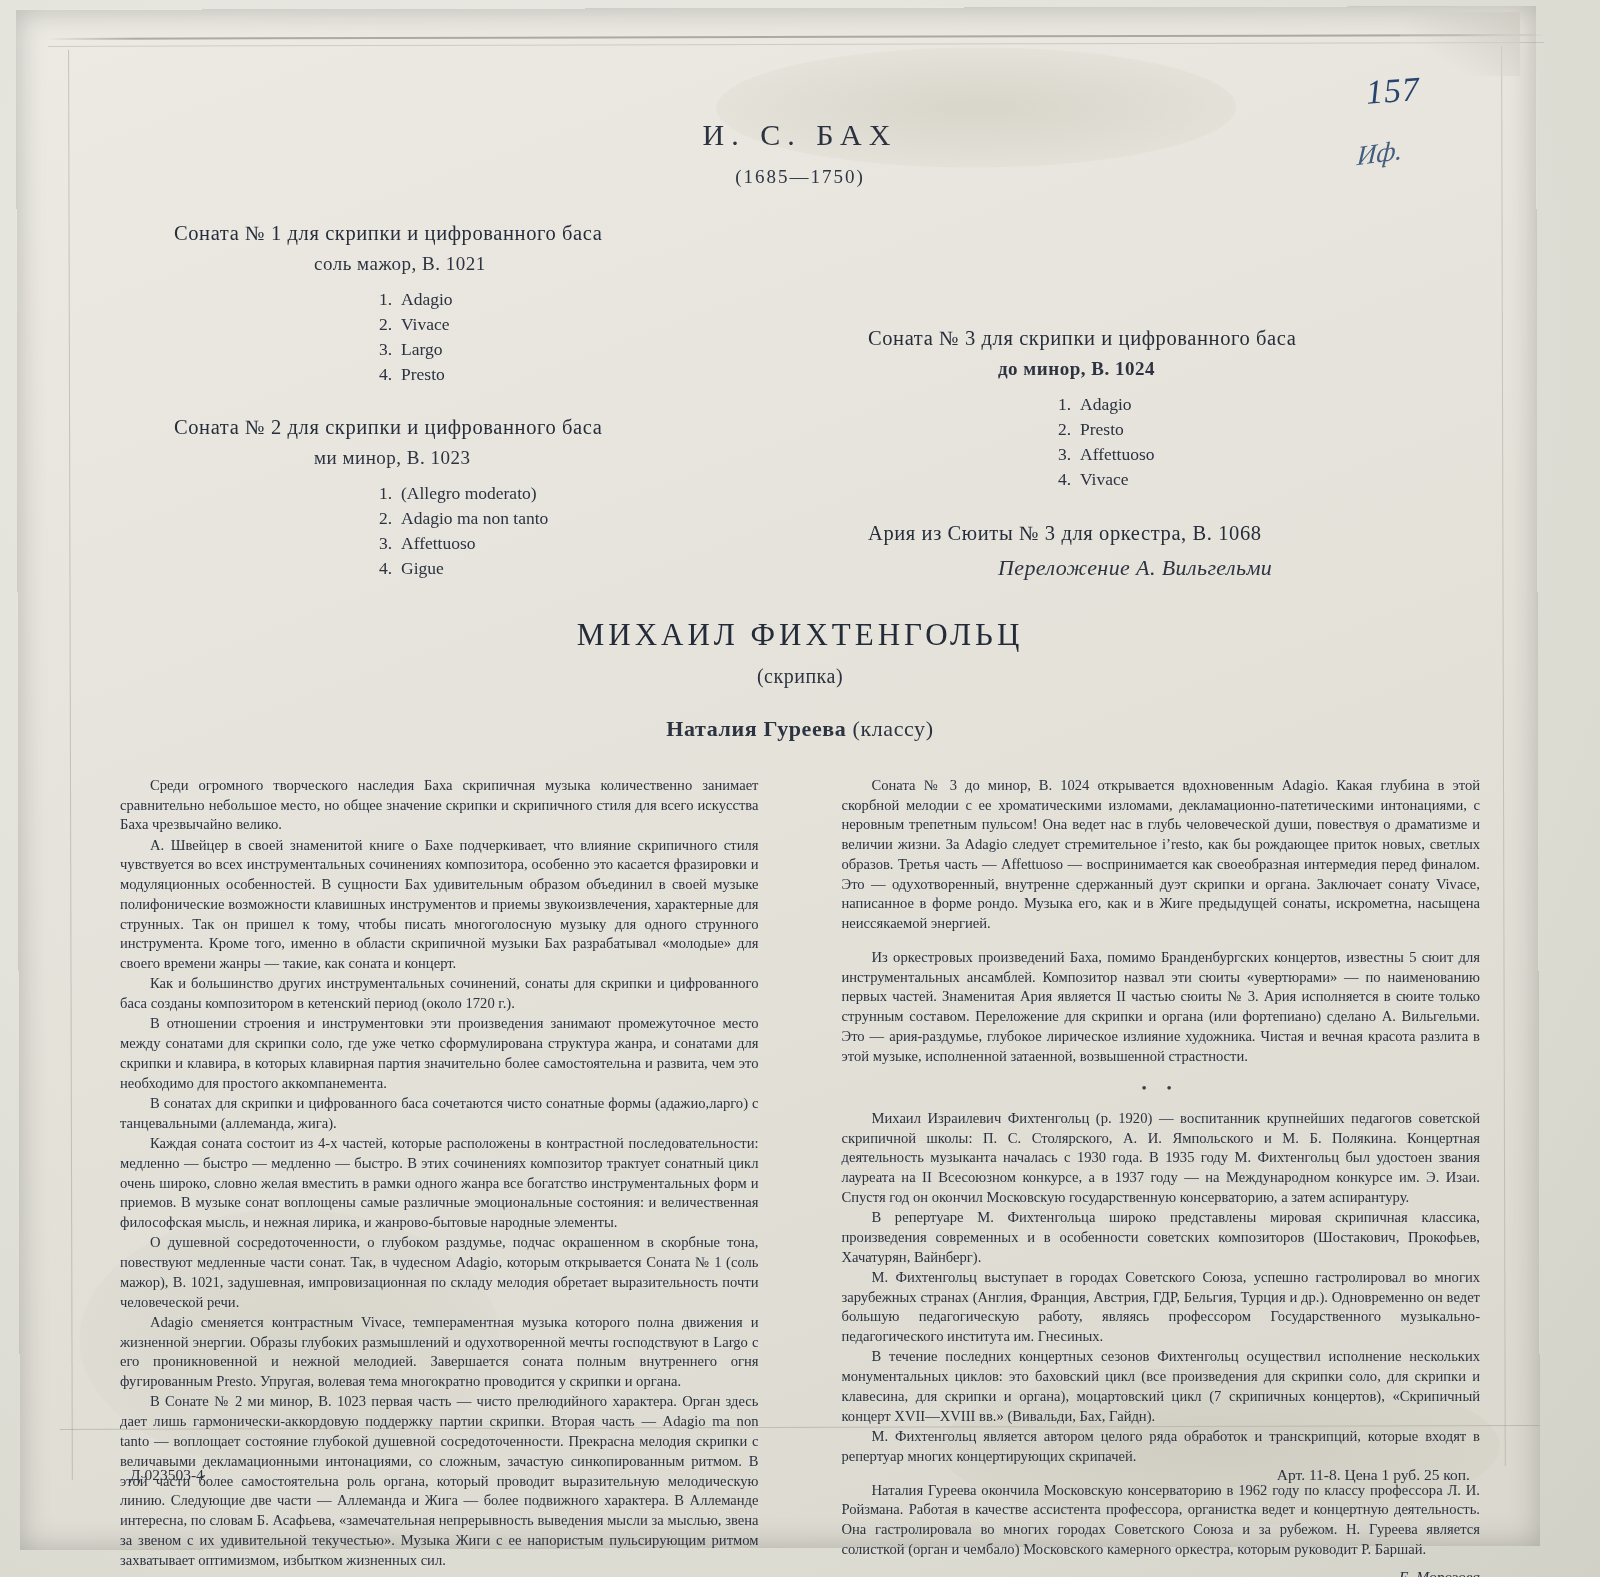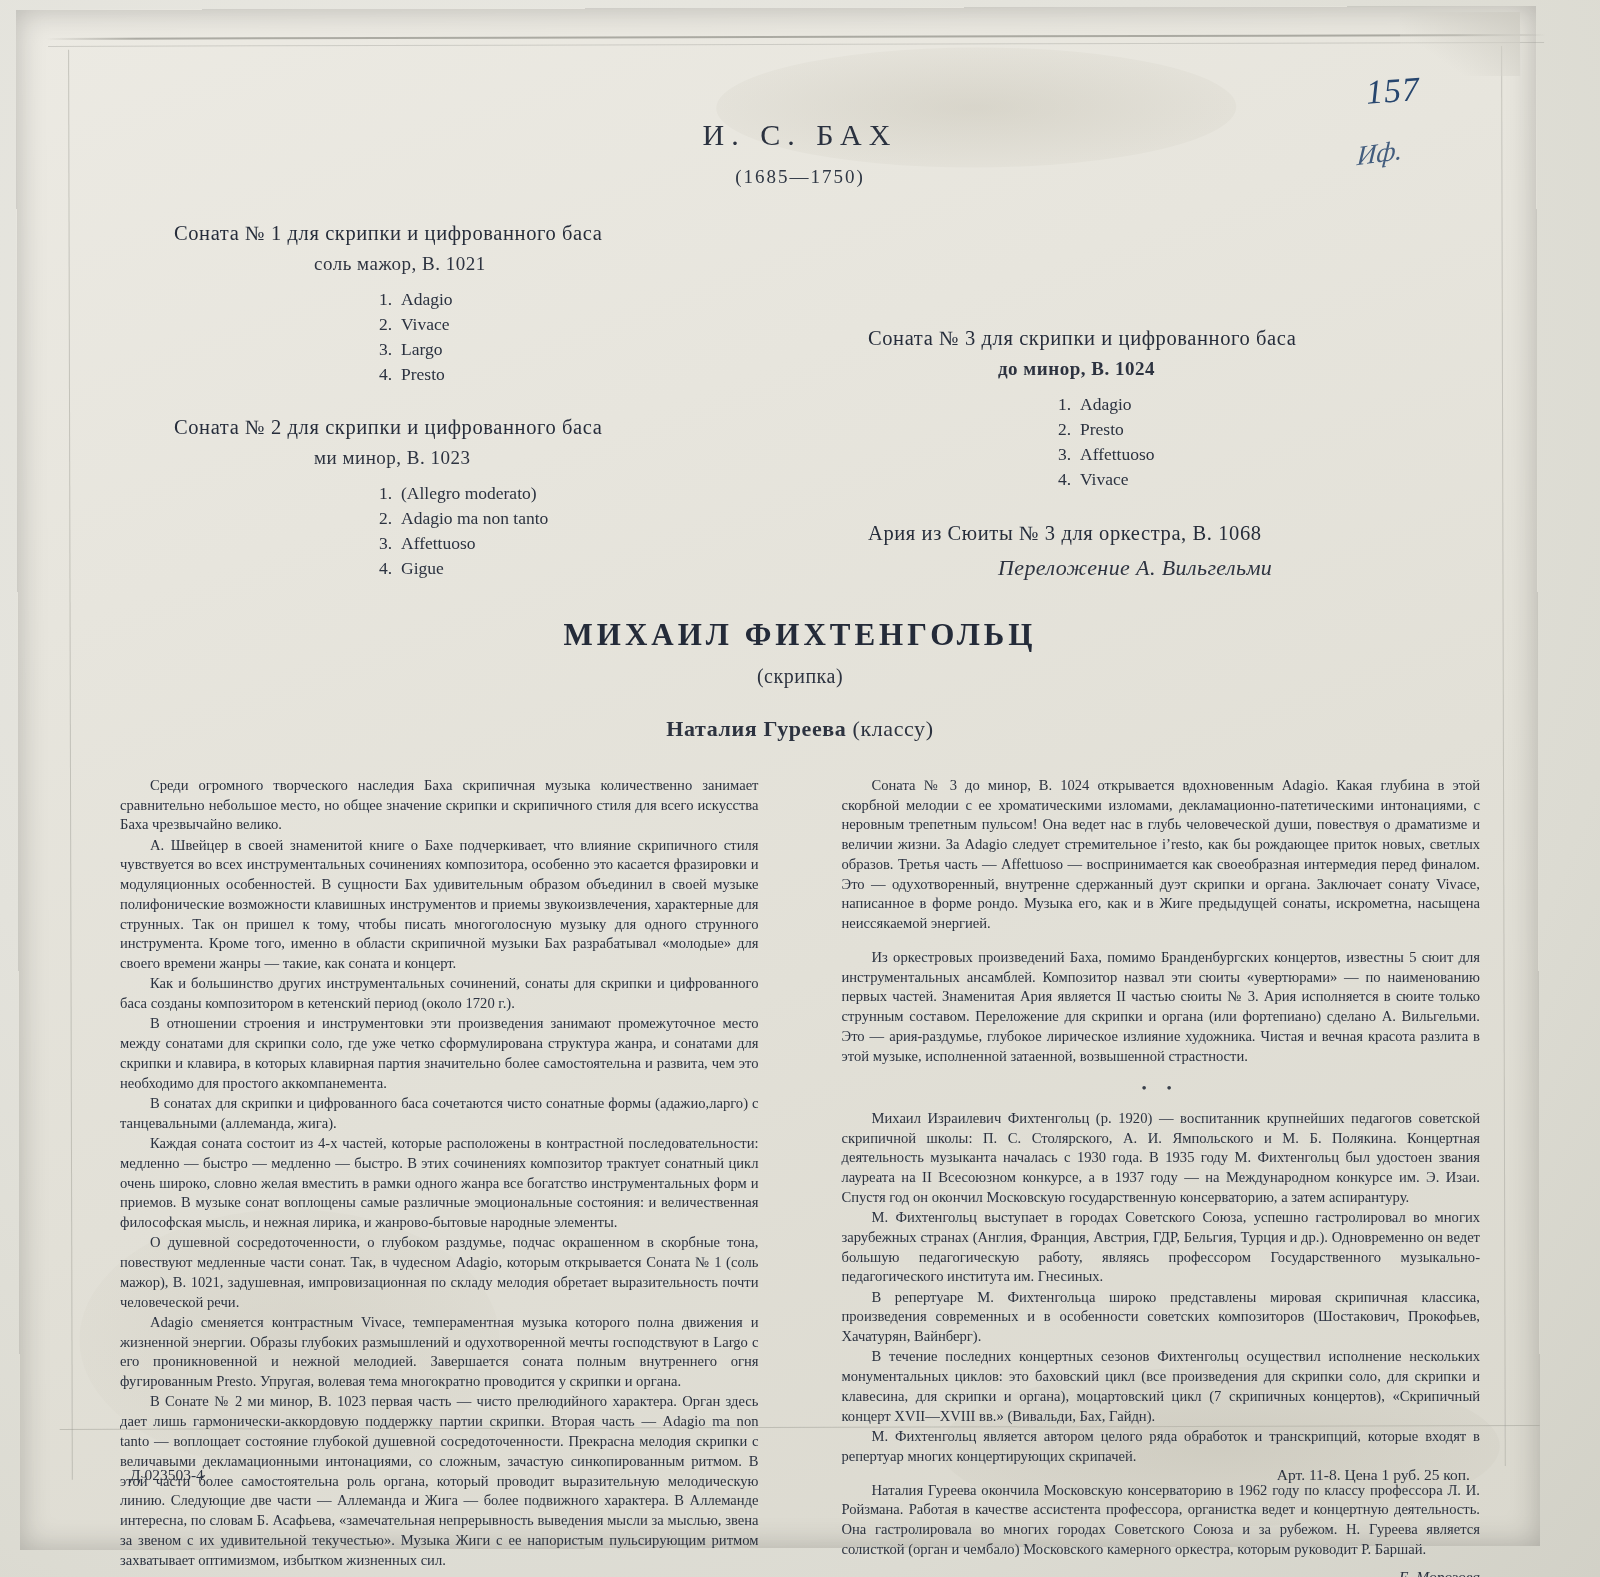--- a/index.html
+++ b/index.html
@@ -156,21 +156,21 @@
     font-size: 22px;
     margin-top: 10px;
     padding-left: 130px;
     letter-spacing: 0.4px;
     font-style: italic;
   }
 
   .performer {
     text-align: center;
     font-size: 31px;
-    font-weight: bold;
+    font-weight: normal;
     letter-spacing: 4px;
     margin-top: 6px;
     color: #242b39;
   }
   .performer-instr {
     text-align: center;
     font-size: 20px;
     margin-top: 12px;
     letter-spacing: 0.5px;
   }
@@ -317,22 +317,22 @@
         <p>О душевной сосредоточенности, о глубоком раздумье, подчас окрашенном в скорбные тона, повествуют медленные части сонат. Так, в чудесном Adagio, которым открывается Соната № 1 (соль мажор), В. 1021, задушевная, импровизационная по складу мелодия обретает выразительность почти человеческой речи.</p>
         <p>Adagio сменяется контрастным Vivace, темпераментная музыка которого полна движения и жизненной энергии. Образы глубоких размышлений и одухотворенной мечты господствуют в Largo с его проникновенной и нежной мелодией. Завершается соната полным внутреннего огня фугированным Presto. Упругая, волевая тема многократно проводится у скрипки и органа.</p>
         <p>В Сонате № 2 ми минор, В. 1023 первая часть — чисто прелюдийного характера. Орган здесь дает лишь гармонически-аккордовую поддержку партии скрипки. Вторая часть — Adagio ma non tanto — воплощает состояние глубокой душевной сосредоточенности. Прекрасна мелодия скрипки с величавыми декламационными интонациями, со сложным, зачастую синкопированным ритмом. В этой части более самостоятельна роль органа, который проводит выразительную мелодическую линию. Следующие две части — Аллеманда и Жига — более подвижного характера. В Аллеманде интересна, по словам Б. Асафьева, «замечательная непрерывность выведения мысли за мыслью, звена за звеном с их удивительной текучестью». Музыка Жиги с ее напористым пульсирующим ритмом захватывает оптимизмом, избытком жизненных сил.</p>
       </div>
 
       <div class="body-col">
         <p>Соната № 3 до минор, В. 1024 открывается вдохновенным Adagio. Какая глубина в этой скорбной мелодии с ее хроматическими изломами, декламационно-патетическими интонациями, с неровным трепетным пульсом! Она ведет нас в глубь человеческой души, повествуя о драматизме и величии жизни. За Adagio следует стремительное i’resto, как бы рождающее приток новых, светлых образов. Третья часть — Affettuoso — воспринимается как своеобразная интермедия перед финалом. Это — одухотворенный, внутренне сдержанный дуэт скрипки и органа. Заключает сонату Vivace, написанное в форме рондо. Музыка его, как и в Жиге предыдущей сонаты, искрометна, насыщена неиссякаемой энергией.</p>
         <p class="gap">Из оркестровых произведений Баха, помимо Бранденбургских концертов, известны 5 сюит для инструментальных ансамблей. Композитор назвал эти сюиты «увертюрами» — по наименованию первых частей. Знаменитая Ария является II частью сюиты № 3. Ария исполняется в сюите только струнным составом. Переложение для скрипки и органа (или фортепиано) сделано А. Вильгельми. Это — ария-раздумье, глубокое лирическое излияние художника. Чистая и вечная красота разлита в этой музыке, исполненной затаенной, возвышенной страстности.</p>
         <div class="dots">• •</div>
         <p>Михаил Израилевич Фихтенгольц (р. 1920) — воспитанник крупнейших педагогов советской скрипичной школы: П. С. Столярского, А. И. Ямпольского и М. Б. Полякина. Концертная деятельность музыканта началась с 1930 года. В 1935 году М. Фихтенгольц был удостоен звания лауреата на II Всесоюзном конкурсе, а в 1937 году — на Международном конкурсе им. Э. Изаи. Спустя год он окончил Московскую государственную консерваторию, а затем аспирантуру.</p>
+        <p>В репертуаре М. Фихтенгольца широко представлены мировая скрипичная классика, произведения современных и в особенности советских композиторов (Шостакович, Прокофьев, Хачатурян, Вайнберг).</p>
         <p>М. Фихтенгольц выступает в городах Советского Союза, успешно гастролировал во многих зарубежных странах (Англия, Франция, Австрия, ГДР, Бельгия, Турция и др.). Одновременно он ведет большую педагогическую работу, являясь профессором Государственного музыкально-педагогического института им. Гнесиных.</p>
-        <p>В репертуаре М. Фихтенгольца широко представлены мировая скрипичная классика, произведения современных и в особенности советских композиторов (Шостакович, Прокофьев, Хачатурян, Вайнберг).</p>
         <p>В течение последних концертных сезонов Фихтенгольц осуществил исполнение нескольких монументальных циклов: это баховский цикл (все произведения для скрипки соло, для скрипки и клавесина, для скрипки и органа), моцартовский цикл (7 скрипичных концертов), «Скрипичный концерт XVII—XVIII вв.» (Вивальди, Бах, Гайдн).</p>
         <p>М. Фихтенгольц является автором целого ряда обработок и транскрипций, которые входят в репертуар многих концертирующих скрипачей.</p>
         <p class="gap">Наталия Гуреева окончила Московскую консерваторию в 1962 году по классу профессора Л. И. Ройзмана. Работая в качестве ассистента профессора, органистка ведет и концертную деятельность. Она гастролировала во многих городах Советского Союза и за рубежом. Н. Гуреева является солисткой (орган и чембало) Московского камерного оркестра, которым руководит Р. Баршай.</p>
         <div class="signature">Е. Морозова</div>
       </div>
     </div>
 
     <div class="footer">
       <div>Д 023503-4</div>
       <div>Арт. 11-8. Цена 1 руб. 25 коп.</div>

